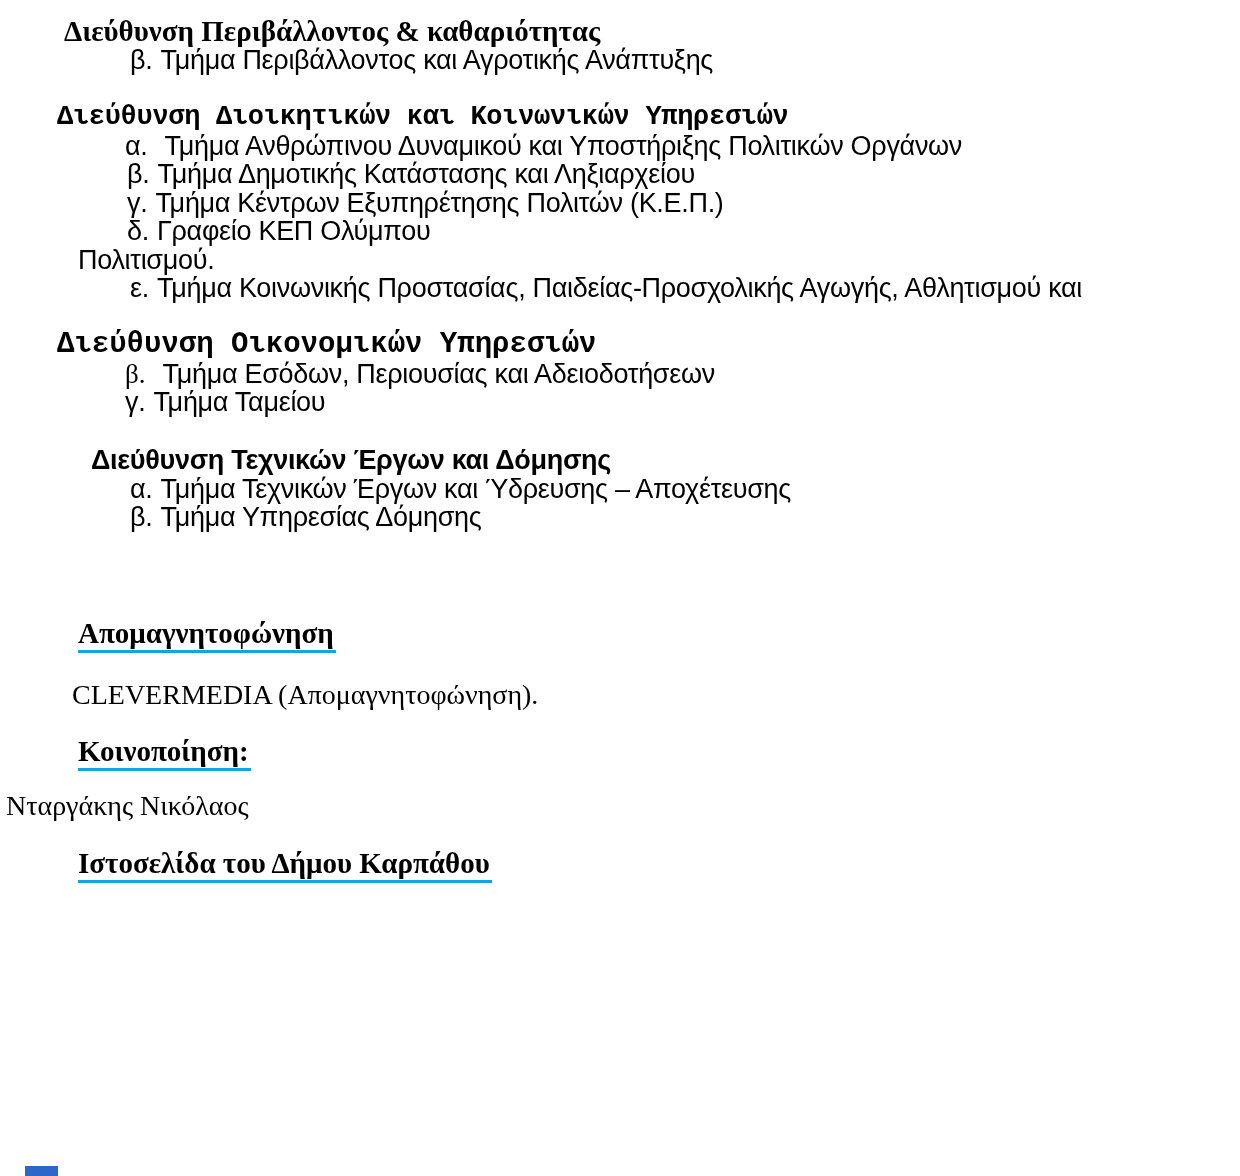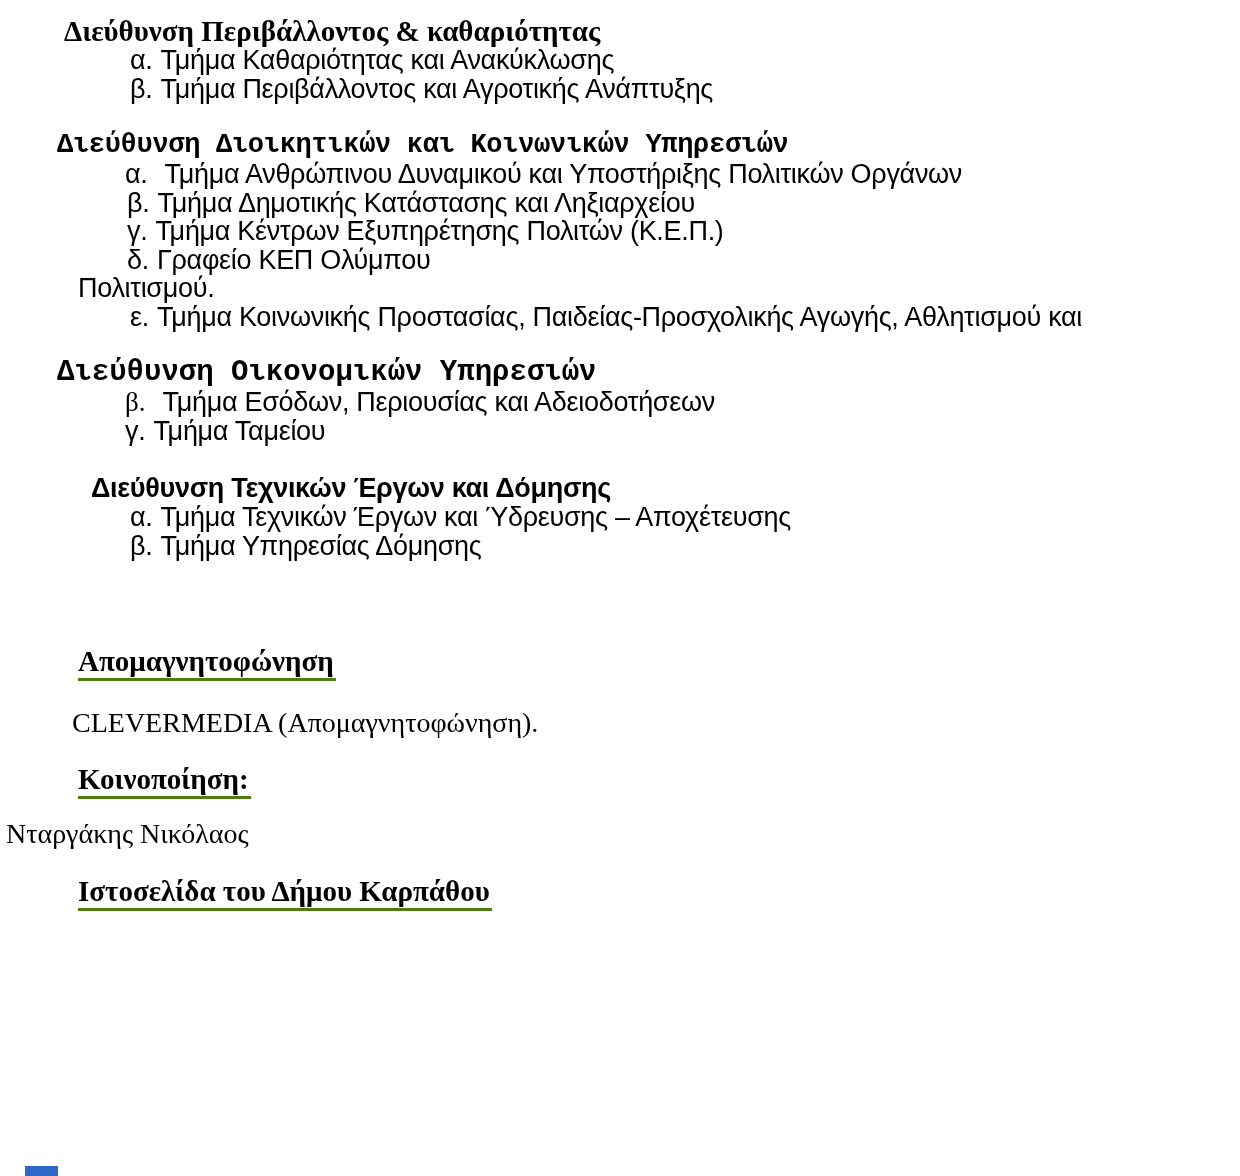--- a/index.html
+++ b/index.html
@@ -29,21 +29,21 @@
     letter-spacing:-0.3px;
     white-space:nowrap;
   }
   .item .p  { display:inline-block; }
   .g1 { margin-right:8px; }
   .g2 { margin-right:17px; }
   .p-serif { font-family:"Liberation Serif", serif; letter-spacing:0; }
   
   .f-serif   { font-family:"Liberation Serif", serif; font-size:28px; line-height:29px; }
   .f-heading { font-family:"Liberation Serif", serif; font-weight:bold; font-size:29px; line-height:30px; }
-  .u { display:inline-block; border-bottom:3px solid #4d7c0f; padding:0 2px 2px 0; }
+  .u { display:inline-block; border-bottom:3px solid #0ea5e9; padding:0 2px 2px 0; }
   
   .ml64 { margin-left:64px; }
   .ml72 { margin-left:72px; }
   .ml74 { margin-left:74px; }
   .ml78 { margin-left:78px; }
   .ml87 { margin-left:57px;font-family:Liberation Mono, monospace; }
   .ml91 { margin-left:91px; }
   .ml120 { margin-left:120px; }
   .ml125 { margin-left:125px; }
   .ml127 { margin-left:127px; }
@@ -59,23 +59,20 @@
     left:25px; top:1166px;
     width:33px; height:10px;
   }
 </style>
 </head>
 <body>
 
 <div class="page" style="background: rgb(255, 255, 255);">
 
   <div class="h-serif ml64 mt16">Διεύθυνση Περιβάλλοντος &amp; καθαριότητας</div>
-  <div class="item ml130">
-    <span class="p g1">α.</span><span>Τμήμα Καθαριότητας και Ανακύκλωσης</span>
-  </div>
   <div class="item ml130">
     <span class="p g1">β.</span><span>Τμήμα Περιβάλλοντος και Αγροτικής Ανάπτυξης</span>
   </div>
 
   <div class="h-sans ml87 mt27">Διεύθυνση Διοικητικών και Κοινωνικών Υπηρεσιών</div>
   <div class="item ml125">
     <span class="p g2">α.</span><span>Τμήμα Ανθρώπινου Δυναμικού και Υποστήριξης Πολιτικών Οργάνων</span>
   </div>
   <div class="item ml127">
     <span class="p g1">β.</span><span>Τμήμα Δημοτικής Κατάστασης και Ληξιαρχείου</span>

